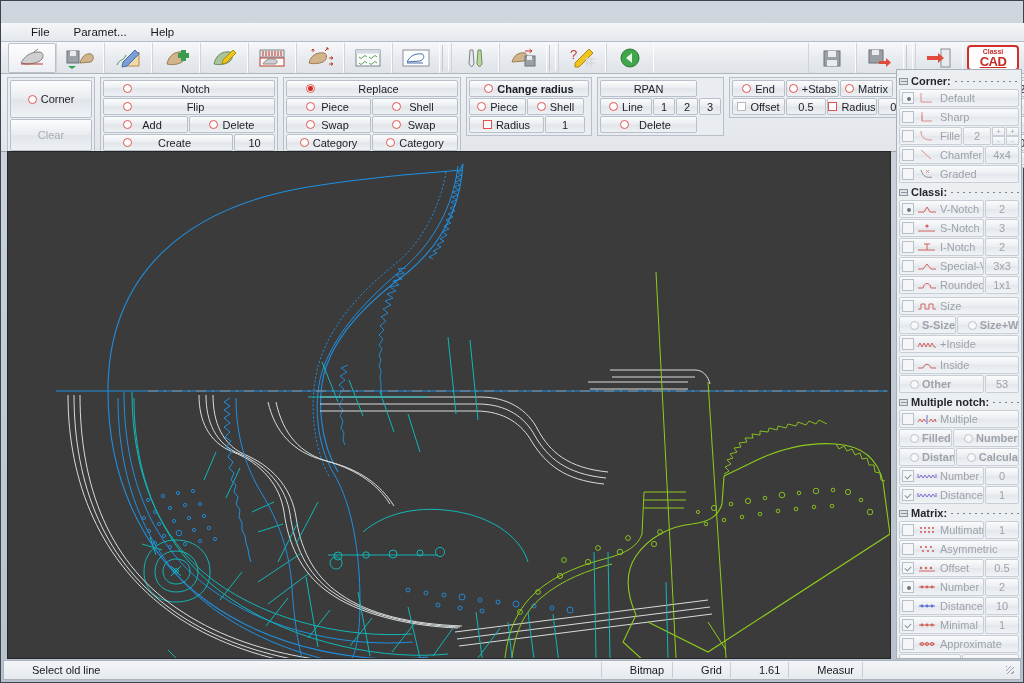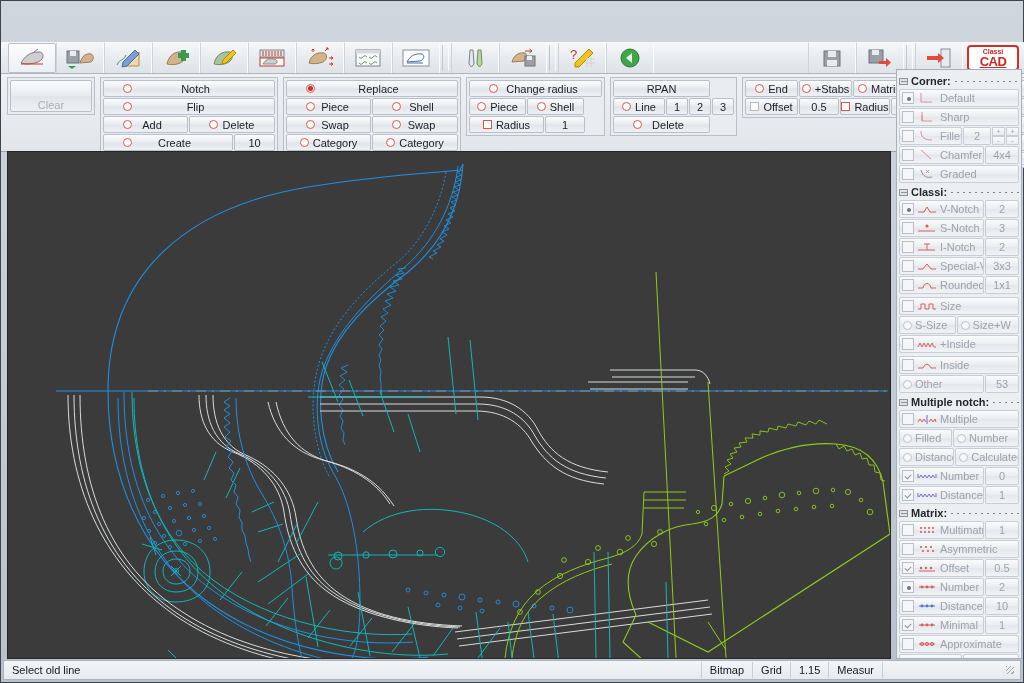--- a/index.html
+++ b/index.html
@@ -101,21 +101,21 @@
     display: flex; flex-direction: column; gap: 1px;
   }
   .row { display: flex; gap: 1px; }
   .cell {
     background: linear-gradient(180deg,#fbfcfd 0%,#e9ecf0 48%,#e1e5ea 52%,#eef1f4 100%);
     border: 1px solid #b9c0c9; border-radius: 2px;
     height: 17px; display: flex; align-items: center; justify-content: center;
     font-size: 11px; color: #1b1e23; padding: 0 19px; white-space: nowrap;
   }
   .cell.flat { border-color: #c4cad2; }
-  .cell.dis { color: #a9aeb5; align-items: flex-end; }
+  .cell.dis { color: #a9aeb5; }
   .cell.num { justify-content: center; min-width: 22px; }
   .radio {
     width: 9px; height: 9px; border-radius: 50%;
     border: 1.4px solid #e2544b; background: #fff; flex: none; margin-right: 4px;
     position: relative;
   }
   .radio.on::after {
     content: ""; position: absolute; left: 1.4px; top: 1.4px;
     width: 4.2px; height: 4.2px; border-radius: 50%; background: #d0302a;
   }
@@ -186,51 +186,57 @@
   .sb-plusminus { width: 13px; flex:none; display:flex; flex-direction:column; }
   .sb-plusminus div {
     flex: 1; border: 1px solid #c8ced6; font-size: 7px; line-height: 7px;
     display: flex; align-items: center; justify-content: center; color: #9ea3aa;
     background: linear-gradient(180deg,#fafbfc,#e9ecf0);
   }
   .sb-opt {
     flex: 1 1 auto; height: 18px; display: flex; align-items: center;
     background: linear-gradient(180deg,#fafbfc 0%,#eaedf1 50%,#e3e7ec 51%,#f1f3f6 100%);
     border: 1px solid #c8ced6; border-radius: 2px;
-    padding-left: 3px; font-size: 11px; color: #9ea3aa; white-space: nowrap;
+    padding-left: 10px; font-size: 11px; color: #9ea3aa; white-space: nowrap;
     overflow: hidden;
+    font-weight: bold;
   }
   .sb-opt .orad {
     width: 9px; height: 9px; border-radius: 50%; border: 1.3px solid #bdc2c9;
     background: #f7f8fa; flex: none; margin-right: 3px;
   }
 
   
   .statusbar {
     position: absolute; left: 2px; bottom: 2px; width: 1018px; height: 20px;
     background: linear-gradient(180deg,#f3f5f7 0%,#e6eaee 100%);
     border: 1px solid #aab2bc;
     display: flex; align-items: center; font-size: 11px; color: #15181c;
   }
   .statusbar .seg { padding: 0 8px; height: 16px; display: flex; align-items: center;
-                    border-right: 1px solid #c8ced6; white-space: nowrap; }
+                    border-right: 1px solid #c8ced6; white-space: nowrap; margin-left: 20px; }
   .statusbar .seg.first { flex: 1 1 auto; }
   .statusbar .grip { width: 14px; height: 14px; margin-left: auto; margin-right: 3px;
                      position: relative; flex:none; }
   .statusbar .grip::after {
     content: ""; position: absolute; inset: 3px;
     background-image: repeating-linear-gradient(135deg,#9aa2ac 0 1px,transparent 1px 3px);
   }
 </style>
 </head>
 <body>
 
 <div id="app">
 
 
+  <div class="menubar">
+    <span class="mi">File</span>
+    <span class="mi">Paramet...</span>
+    <span class="mi">Help</span>
+  </div>
 
   <div class="toolbar">
     <span class="tb-btn sunken">
       <svg width="30" height="22" viewBox="0 0 30 22">
           <g stroke="#7d7d7d" fill="#cfcfcf">
         <path d="M4 16 C8 9,13 5,22 5 C26 5,27 9,25 12 C22 16,14 17,9 17 Z"></path>
         <path d="M4 17 h22" stroke="#c0392b" fill="none"></path>
         <path d="M17 5 l4 -3" stroke="#7d7d7d"></path>
           </g>
         </svg>
@@ -358,20 +364,26 @@
     <span class="tb-logo">
       <span class="l1">Classi</span>
       <span class="l2">CAD</span>
     </span>
   </div>
 
   <div class="ctlband">
 
     <div class="grp" style="width:88px;">
       <div class="row">
+        <div class="cell" style="width:82px;height:38px;">
+          <span class="radio"></span>
+          <span class="lbl">Corner</span>
+        </div>
+      </div>
+      <div class="row">
         <div class="cell dis" style="width:82px;height:32px;justify-content:center;">
           <span>Clear</span>
         </div>
       </div>
     </div>
 
     <div class="grp">
       <div class="row">
         <div class="cell" style="width:172px;">
           <span class="radio"></span>
@@ -437,21 +449,21 @@
         </div>
         <div class="cell" style="width:86px;">
           <span class="radio"></span>
           <span class="lbl">Category</span>
         </div>
       </div>
     </div>
 
     <div class="grp">
       <div class="row">
-        <div class="cell" style="width:133px;">
+        <div class="cell" style="width:120px;font-weight:bold;">
           <span class="radio"></span>
           <span class="lbl">Change radius</span>
         </div>
       </div>
       <div class="row">
         <div class="cell" style="width:57px;">
           <span class="radio"></span>
           <span class="lbl">Piece</span>
         </div>
         <div class="cell" style="width:57px;">
@@ -1189,19 +1201,19 @@
         <span class="orad"></span>
         <span>Free ends</span>
       </div>
     </div>
   </div>
 
   <div class="statusbar">
     <span class="seg first">Select old line</span>
     <span class="seg">Bitmap</span>
     <span class="seg">Grid</span>
-    <span class="seg">1.15</span>
+    <span class="seg">1.61</span>
     <span class="seg">Measur</span>
     <span class="seg" style="flex:0 0 120px;border-right:none;"></span>
     <span class="grip"></span>
   </div>
 
 </div>
 
 </body></html>

